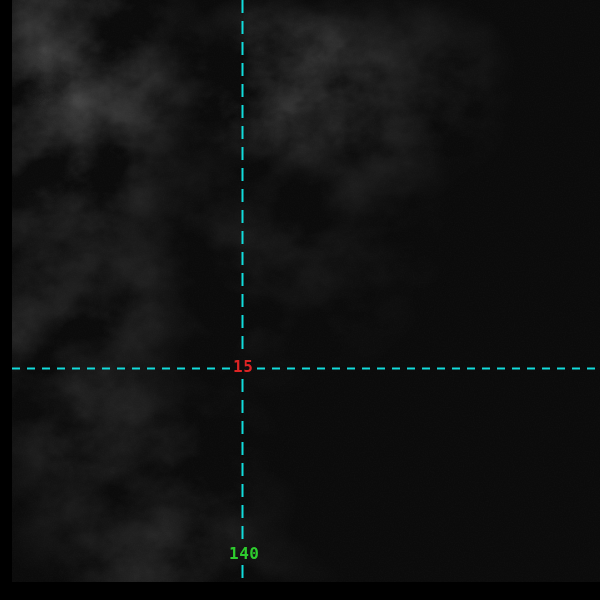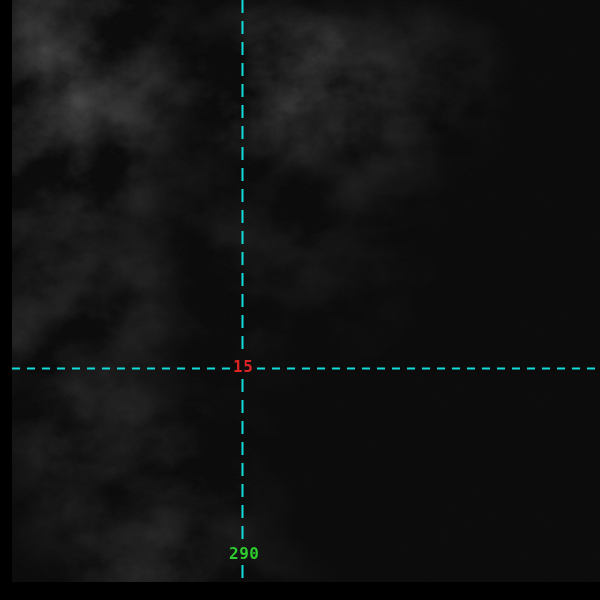--- a/index.html
+++ b/index.html
@@ -70,19 +70,19 @@
     </g>
     <g fill="none" stroke-width="2" style="stroke: rgb(18, 220, 220);">
       <path d="M230.5 0 V356" stroke-dasharray="13 8"></path>
       <path d="M230.5 379 V541" stroke-dasharray="13 8"></path>
       <path d="M230.5 565 V582" stroke-dasharray="13 8"></path>
     </g>
   </svg>
 
   <span class="coord-label lat-label" style="color: rgb(221, 36, 36);">15</span>
 
-  <span class="coord-label lon-label" style="color: rgb(46, 204, 46);">290</span>
+  <span class="coord-label lon-label" style="color: rgb(46, 204, 46);">140</span>
 
   <div class="statusbar">
     
   </div>
 
 </div>
 
 </body></html>

